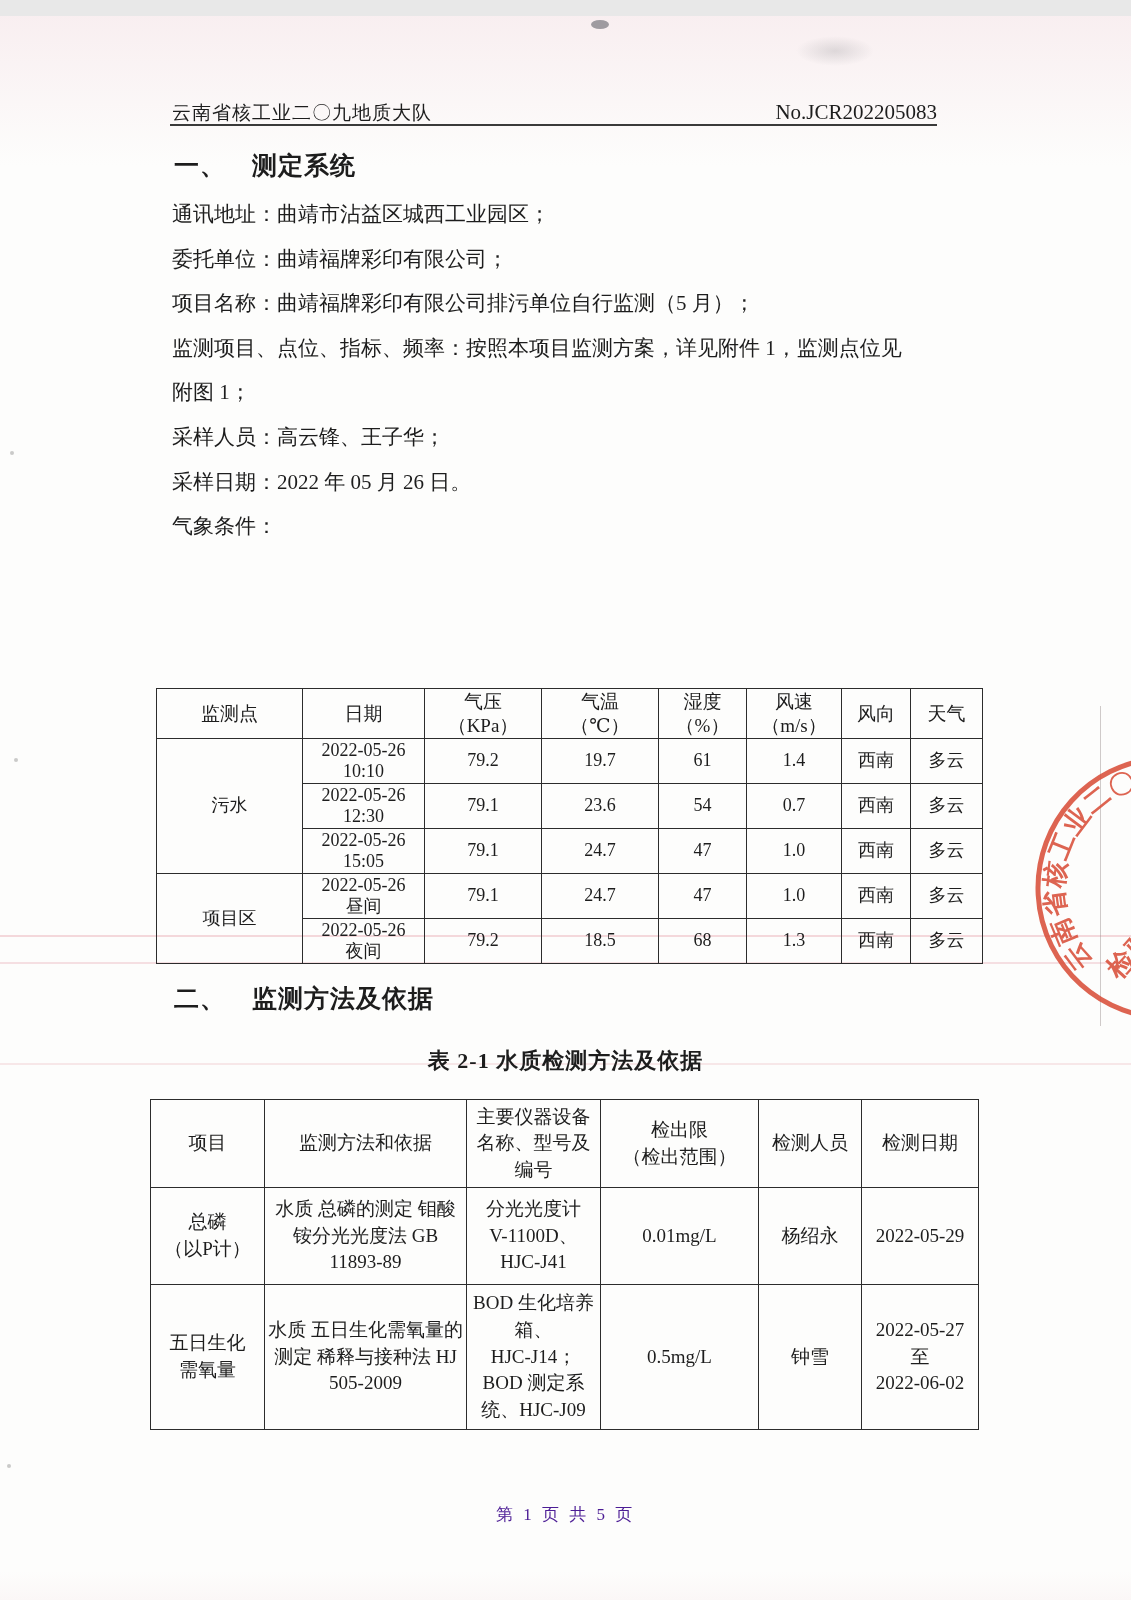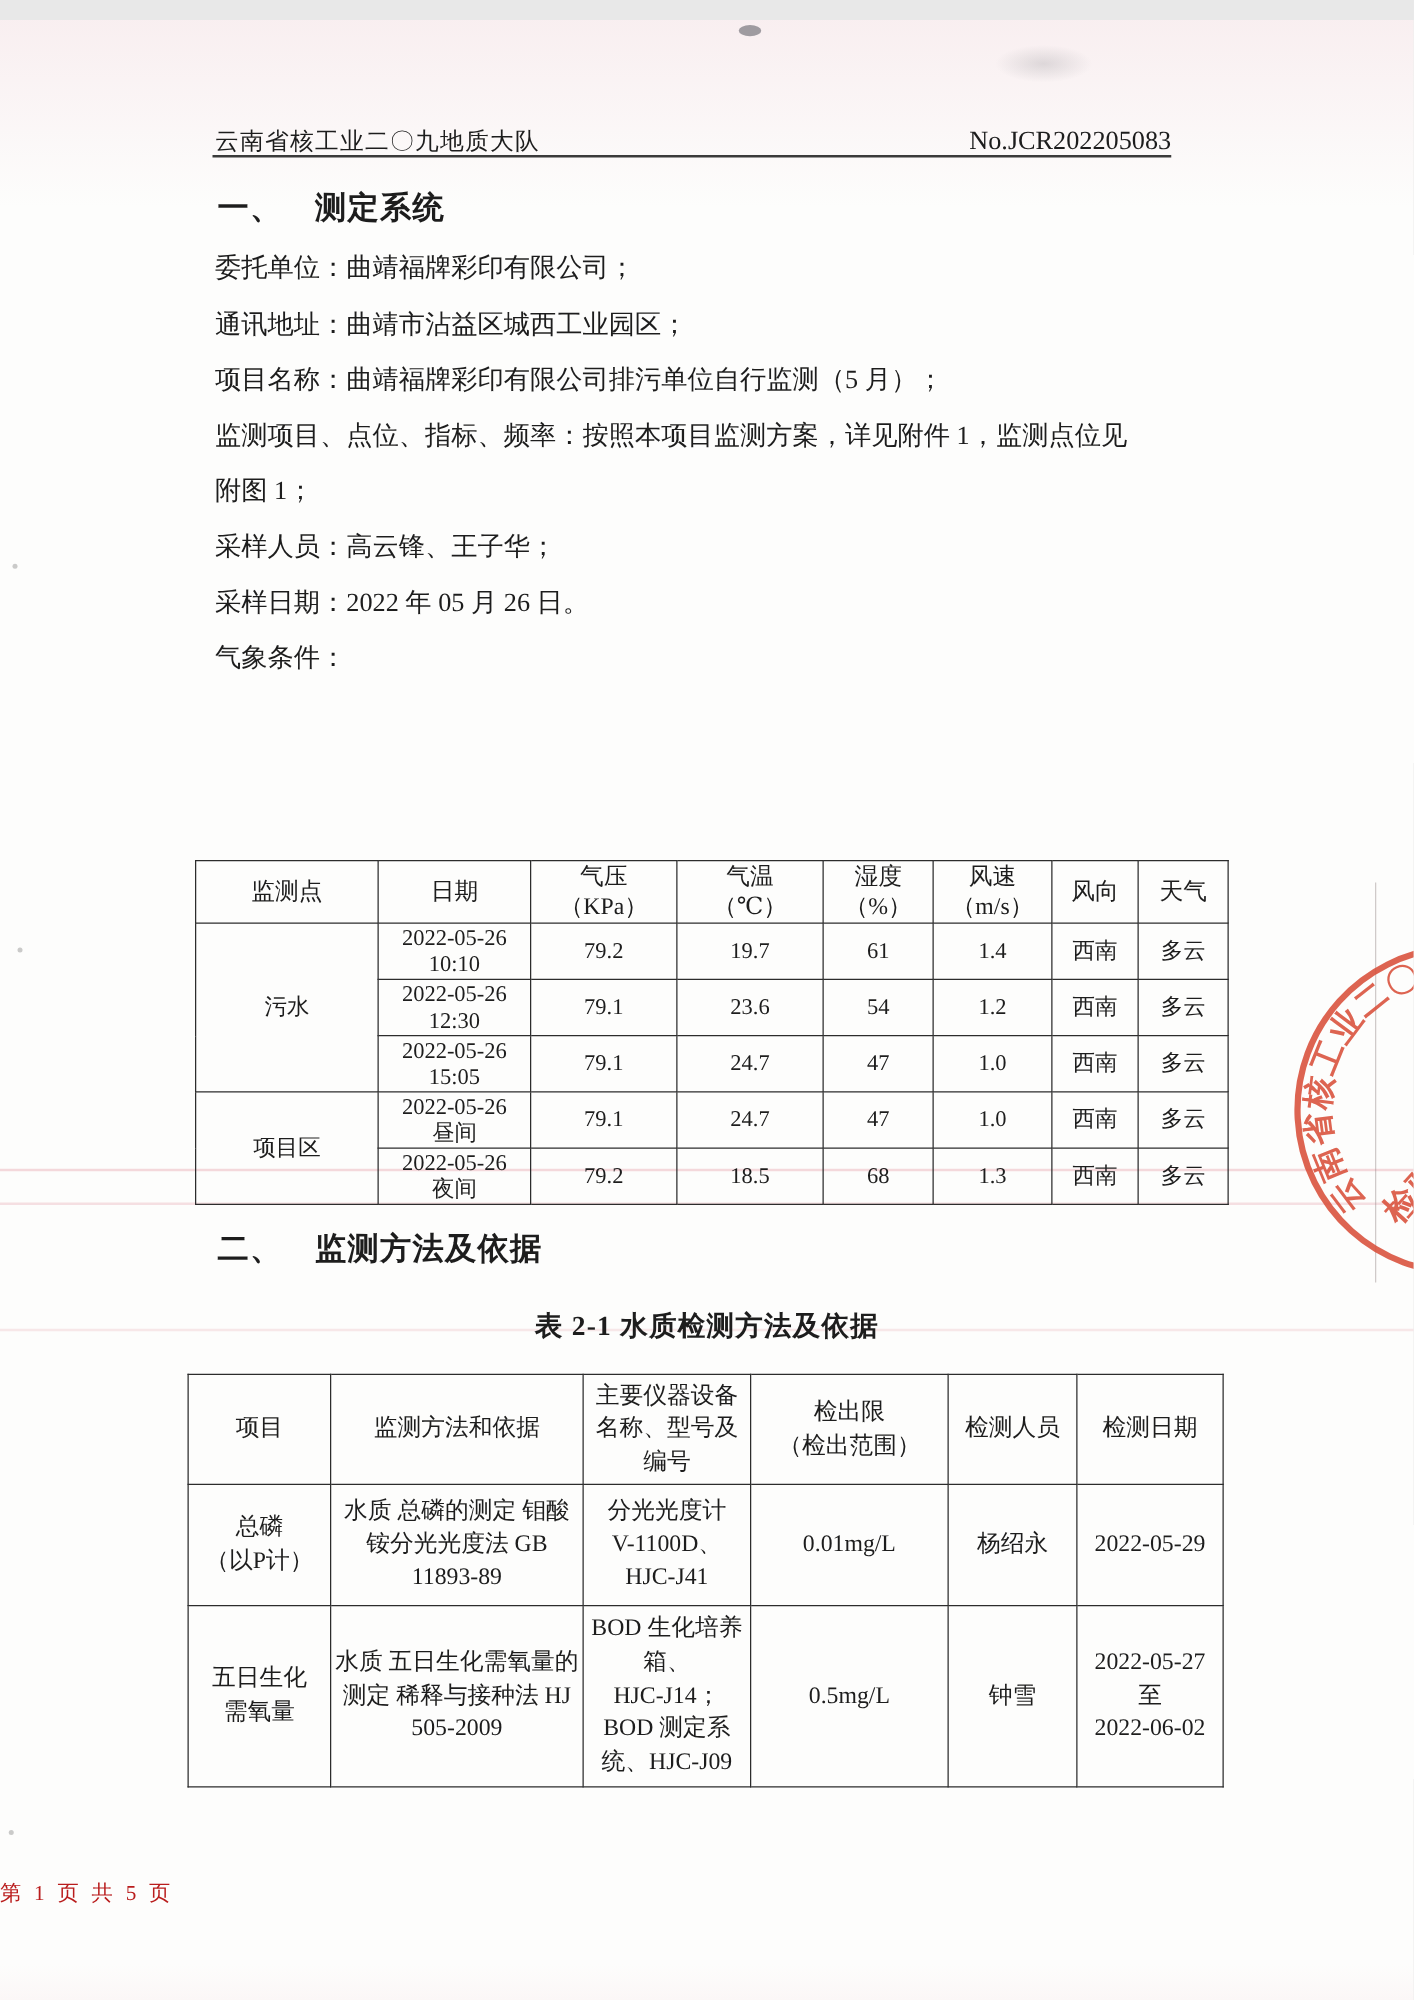--- a/index.html
+++ b/index.html
@@ -46,22 +46,22 @@
   .weather .drow{height:45px;}
   .tbl2-title{position:absolute;left:0;top:1030px;width:1131px;text-align:center;
     font-size:22px;font-weight:700;letter-spacing:1px;}
   .method{position:absolute;left:150px;top:1083px;width:828px;font-size:19px;}
   .method th{line-height:1.4;}
   .method td{line-height:1.42;}
   .method .hrow{height:88px;}
   .method .r1{height:97px;}
   .method .r2{height:145px;}
   
-  .footer{position:absolute;left:0;top:1487px;width:1131px;text-align:left;
-    font-size:17px;letter-spacing:3px;color:#b91c1c;}
+  .footer{position:absolute;left:0;top:1487px;width:1131px;text-align:center;
+    font-size:17px;letter-spacing:3px;color:#4c1d95;}
   
   .stamp{position:absolute;left:1008px;top:712px;opacity:.88;}
 </style>
 </head>
 <body>
 
 <div class="page">
 
   <div class="wash-top"></div>
   <div class="wash-bottom"></div>
@@ -77,22 +77,22 @@
 
   <div class="hdr-left">云南省核工业二〇九地质大队</div>
   <div class="hdr-right">No.JCR202205083</div>
   <div class="hdr-rule"></div>
 
   <div class="sec-title sec1">
     <span class="num">一、</span><span>测定系统</span>
   </div>
 
   <div class="info">
+    <div class="info-line">通讯地址：曲靖市沾益区城西工业园区；</div>
     <div class="info-line">委托单位：曲靖福牌彩印有限公司；</div>
-    <div class="info-line">通讯地址：曲靖市沾益区城西工业园区；</div>
     <div class="info-line">项目名称：曲靖福牌彩印有限公司排污单位自行监测（5 月）；</div>
     <div class="info-line">监测项目、点位、指标、频率：按照本项目监测方案，详见附件 1，监测点位见</div>
     <div class="info-line">附图 1；</div>
     <div class="info-line">采样人员：高云锋、王子华；</div>
     <div class="info-line">采样日期：2022 年 05 月 26 日。</div>
     <div class="info-line">气象条件：</div>
   </div>
 
   <table class="weather">
     <colgroup>
@@ -130,21 +130,21 @@
       <td>1.4</td>
       <td>西南</td>
       <td>多云</td>
     </tr>
     <tr class="drow">
       <td>2022-05-26
 12:30</td>
       <td>79.1</td>
       <td>23.6</td>
       <td>54</td>
-      <td>1.2</td>
+      <td>0.7</td>
       <td>西南</td>
       <td>多云</td>
     </tr>
     <tr class="drow">
       <td>2022-05-26
 15:05</td>
       <td>79.1</td>
       <td>24.7</td>
       <td>47</td>
       <td>1.0</td>

